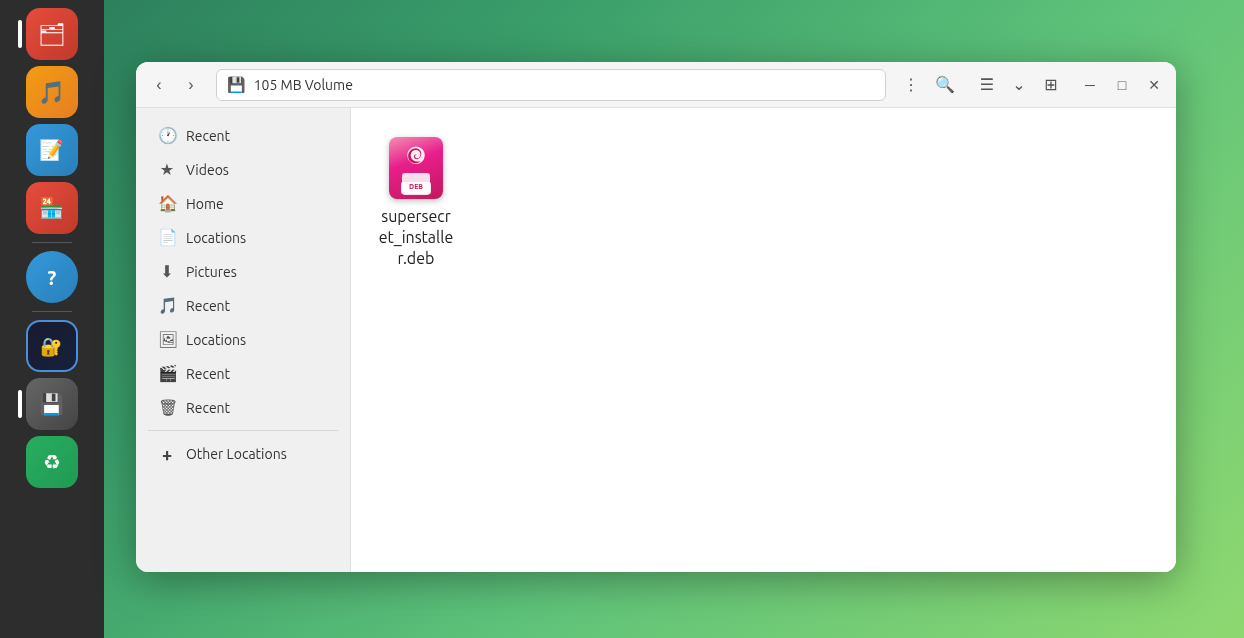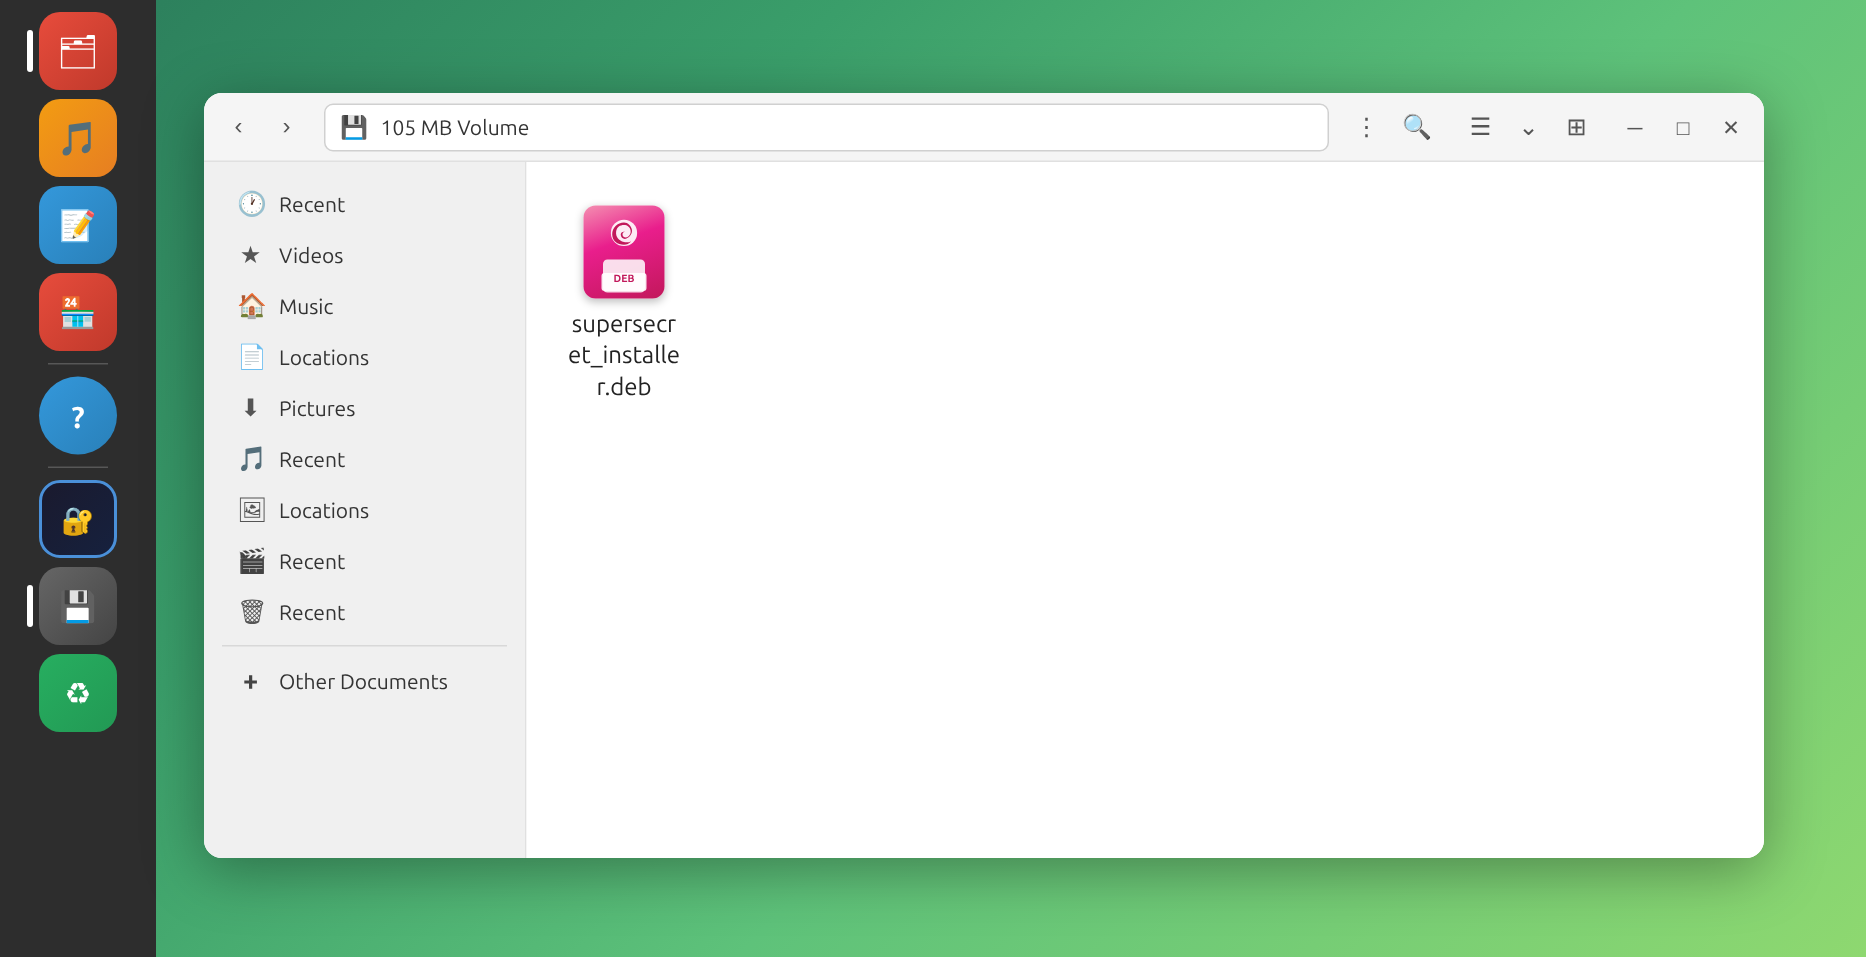--- a/index.html
+++ b/index.html
@@ -410,21 +410,21 @@
       <div class="sidebar-item">
         <span class="si-icon">🕐</span>
         <span>Recent</span>
       </div>
       <div class="sidebar-item">
         <span class="si-icon">★</span>
         <span>Videos</span>
       </div>
       <div class="sidebar-item">
         <span class="si-icon">🏠</span>
-        <span>Music</span>
+        <span>Home</span>
       </div>
       <div class="sidebar-item">
         <span class="si-icon">📄</span>
         <span>Locations</span>
       </div>
       <div class="sidebar-item">
         <span class="si-icon">⬇</span>
         <span>Pictures</span>
       </div>
       <div class="sidebar-item">
@@ -439,21 +439,21 @@
         <span class="si-icon">🎬</span>
         <span>Recent</span>
       </div>
       <div class="sidebar-item">
         <span class="si-icon">🗑</span>
         <span>Recent</span>
       </div>
       <div class="sidebar-separator"></div>
       <div class="sidebar-item other-locations">
         <span class="si-icon" style="font-size:18px;font-weight:bold;color:#444;">+</span>
-        <span>Other Documents</span>
+        <span>Other Locations</span>
       </div>
     </div>
 
     <div class="main-content">
       <div class="file-item">
         <div class="file-icon-wrapper">
           <div class="deb-icon">
 
             <svg class="deb-debian-logo" viewBox="0 0 32 32">
               <circle cx="16" cy="14" r="10" fill="rgba(255,255,255,0.9)"></circle>

